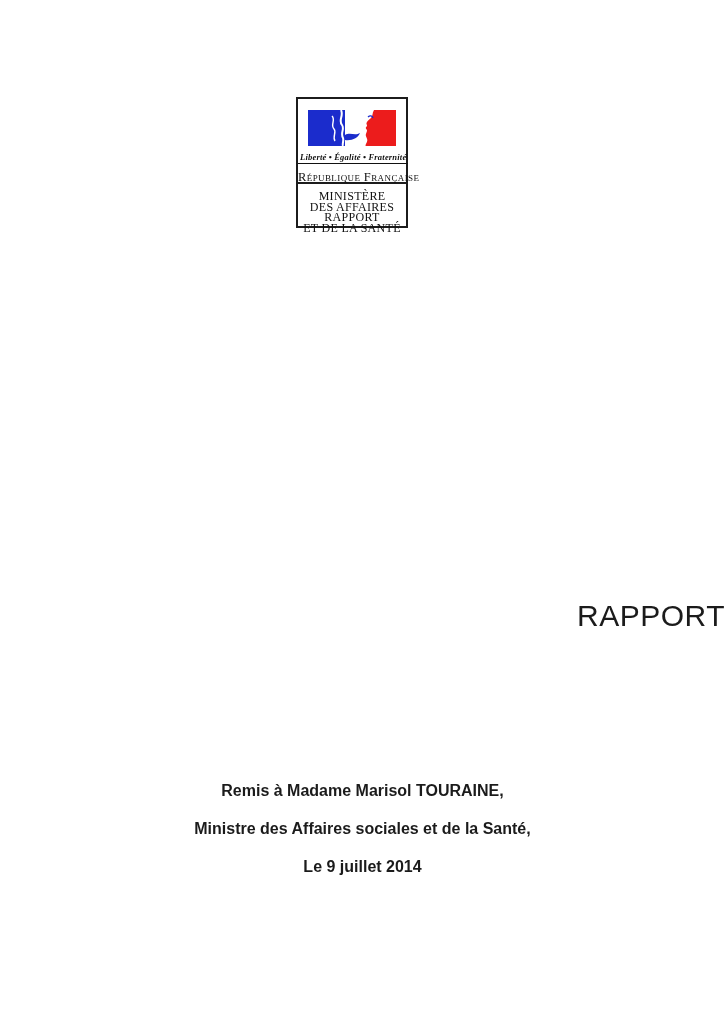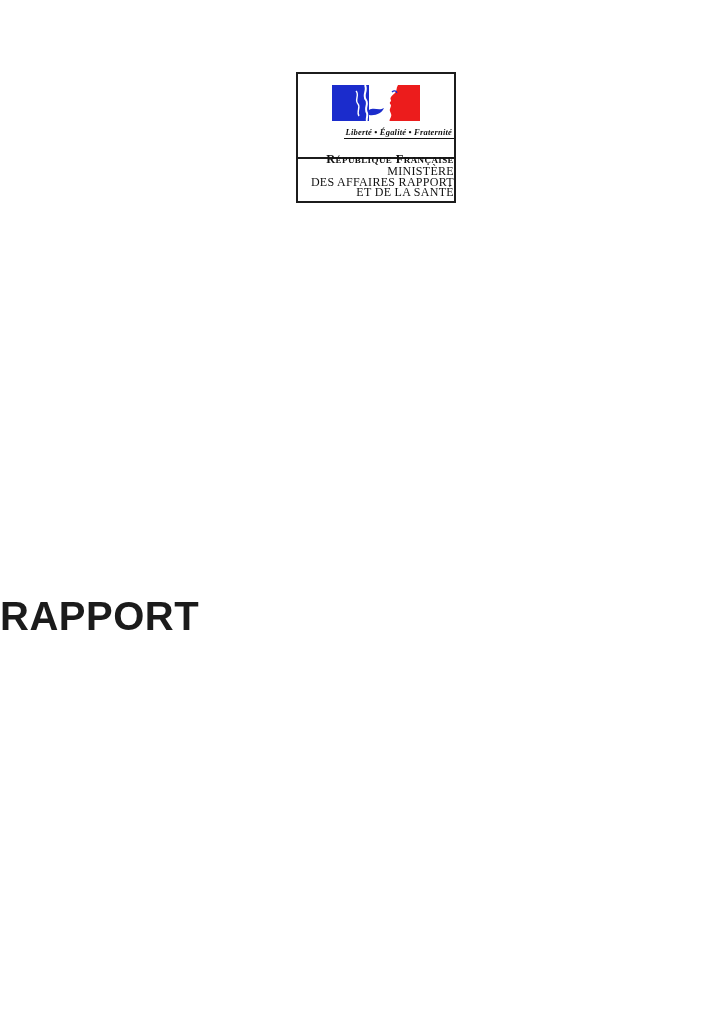--- a/index.html
+++ b/index.html
@@ -13,47 +13,47 @@
     margin: 0 auto;
     background: #ffffff;
     overflow: hidden;
     color: #1a1a1a;
   }
 
   
   .logo-box {
     position: absolute;
     left: 296px;
-    top: 72px;
-    width: 160px;
+    top: 97px;
+    width: 112px;
     height: 131px;
     border: 2px solid #1c1c1c;
     background: #ffffff;
     font-family: "Liberation Serif", serif;
-    text-align: right;
+    text-align: center;
   }
   .logo-top { height: 83px; padding-top: 11px; }
   .flag-svg { display: block; margin: 0 auto; }
   .logo-motto {
     display: inline-block;
     margin-top: 2px;
     font-size: 8.5px;
     font-style: italic;
     font-weight: bold;
     letter-spacing: 0.2px;
     color: #111;
     border-bottom: 1px solid #111;
     padding: 0 2px 1px 2px;
     line-height: 9px;
     white-space: nowrap;
   }
   .logo-republic {
-    margin-top: 14px;
+    margin-top: 7px;
     font-size: 12.5px;
-    font-weight: bold;
+    font-weight: normal;
     font-variant: small-caps;
     letter-spacing: 0.4px;
     color: #111;
     line-height: 13px;
     white-space: nowrap;
   }
   .logo-divider {
     border-top: 2px solid #1c1c1c;
     width: 100%;
   }
@@ -84,24 +84,24 @@
     color: #1b1b1b;
     letter-spacing: 0.2px;
   }
 
   
   .report-heading {
     position: absolute;
     left: 0;
     top: 596px;
     width: 100%;
-    text-align: left;
-    font-size: 40px;
+    text-align: right;
+    font-size: 30px;
     line-height: 40px;
-    font-weight: bold;
+    font-weight: normal;
     color: #1b1b1b;
     letter-spacing: 0.5px;
   }
 
   
   .dedication {
     position: absolute;
     left: 0;
     top: 780px;
     width: 100%;
@@ -147,14 +147,19 @@
     <div class="logo-ministry">
       <div>MINISTÈRE</div>
       <div>DES AFFAIRES RAPPORT</div>
       <div>ET DE LA SANTÉ</div>
     </div>
   </div>
 
 
   <div class="report-heading">RAPPORT</div>
 
+  <div class="dedication">
+    <p>Remis à Madame Marisol TOURAINE,</p>
+    <p>Ministre des Affaires sociales et de la Santé,</p>
+    <p>Le 9 juillet 2014</p>
+  </div>
 
 </div>
 
 </body></html>

